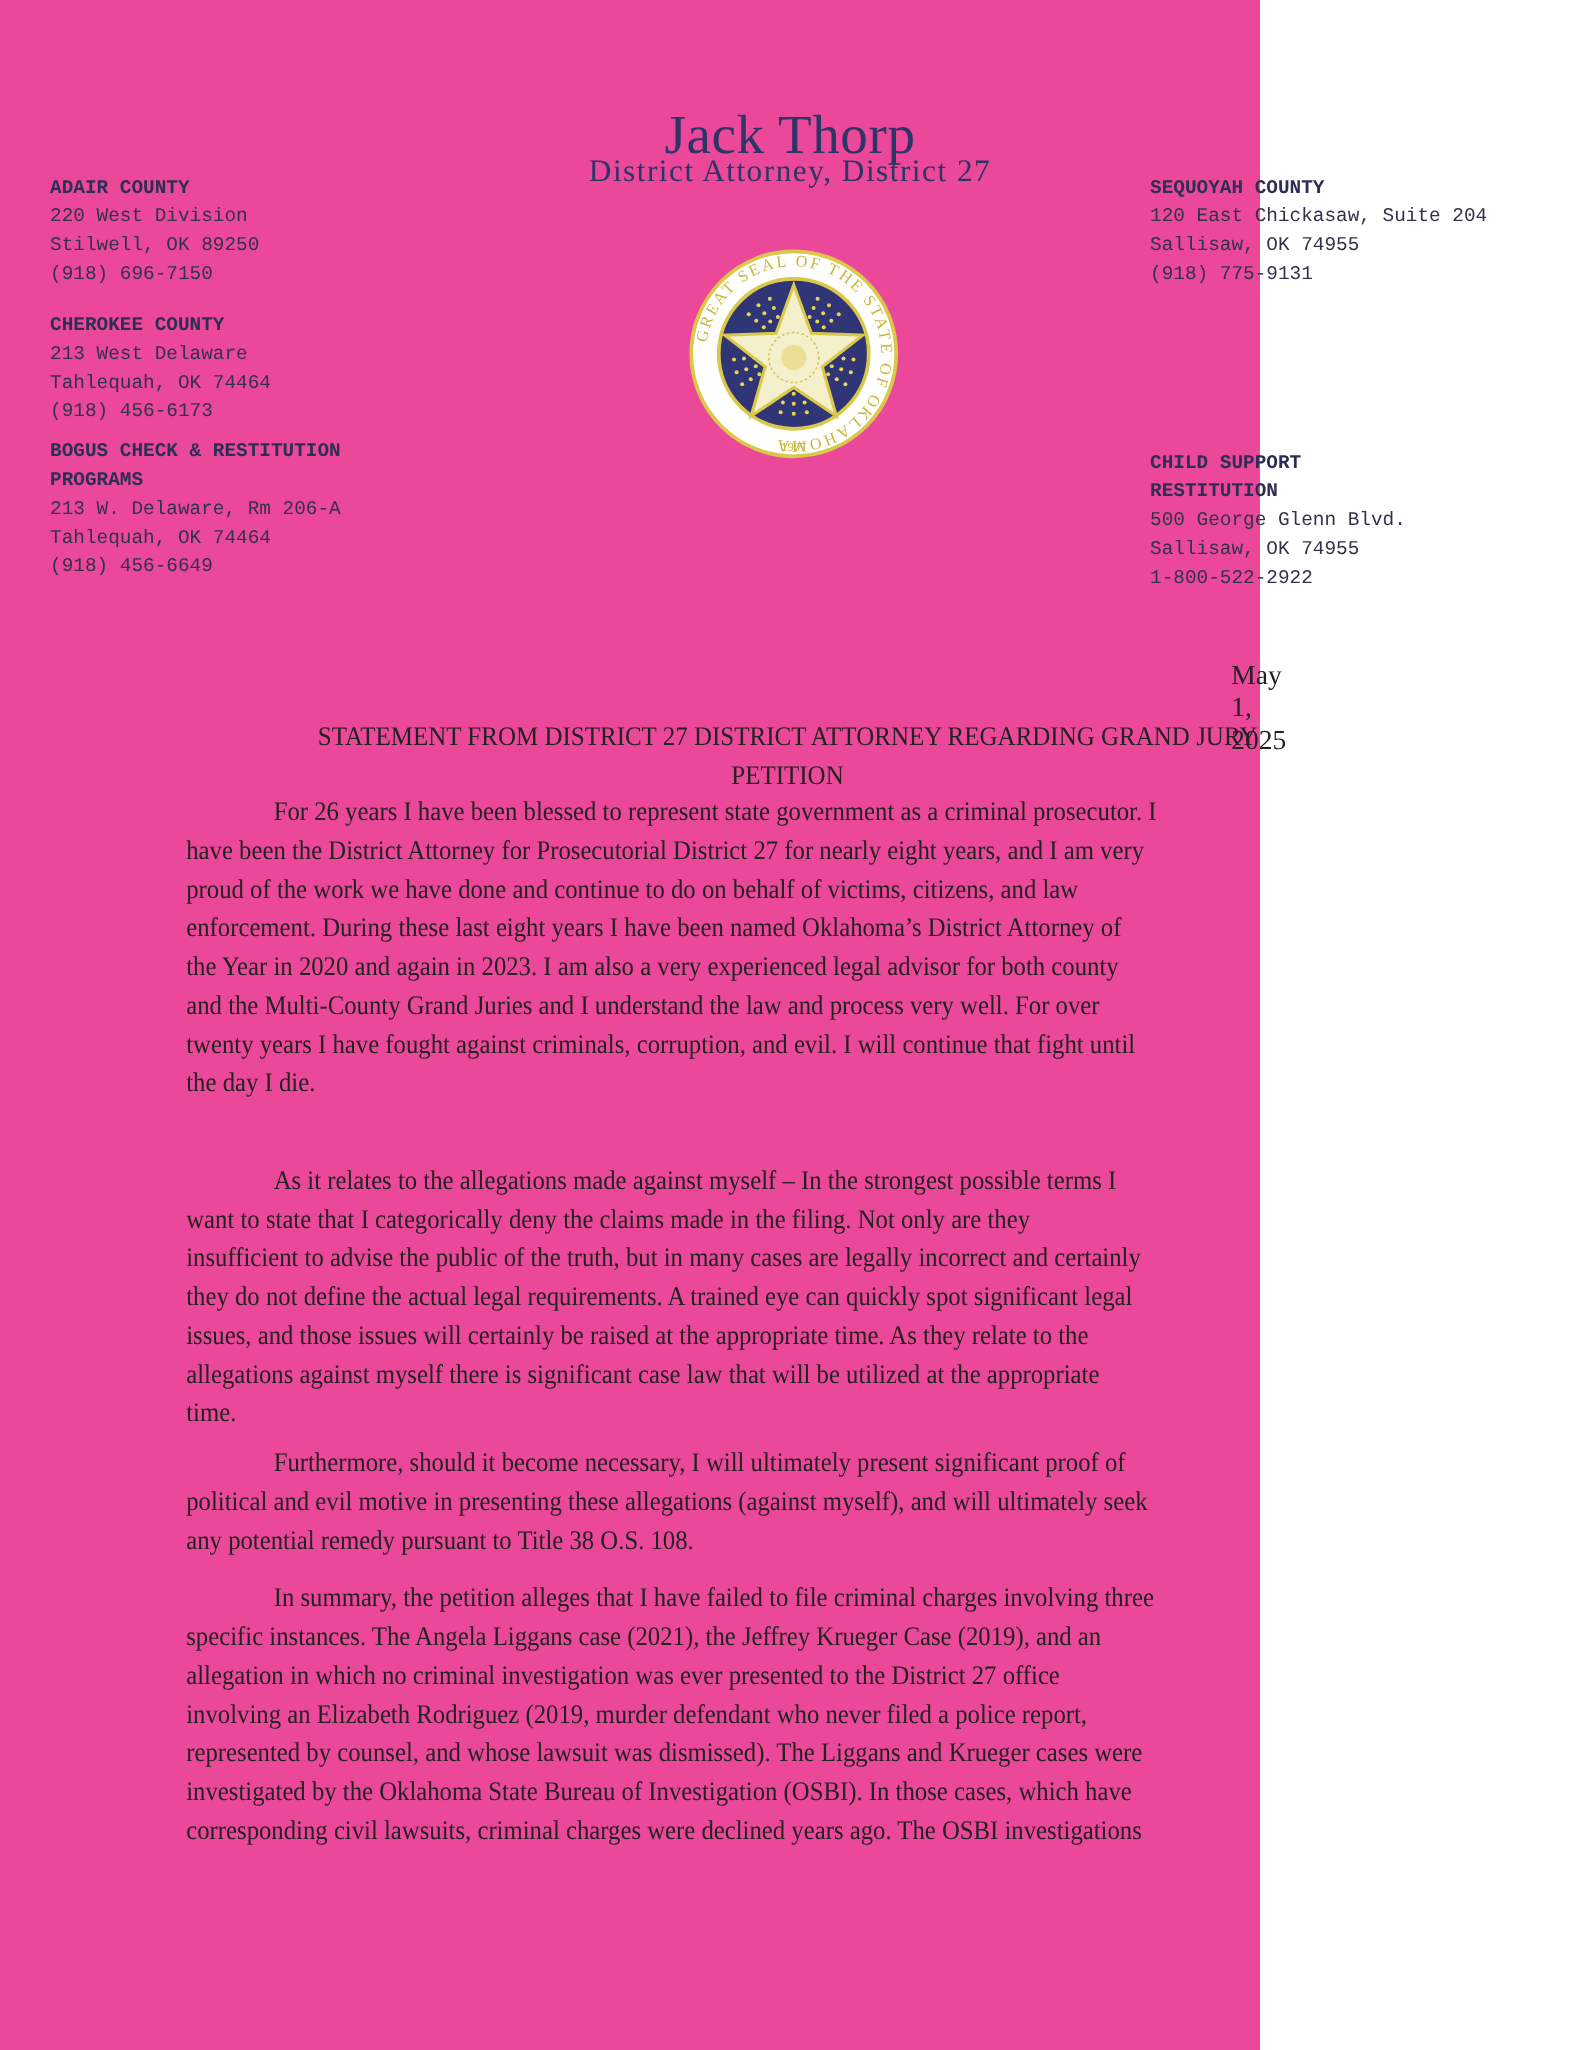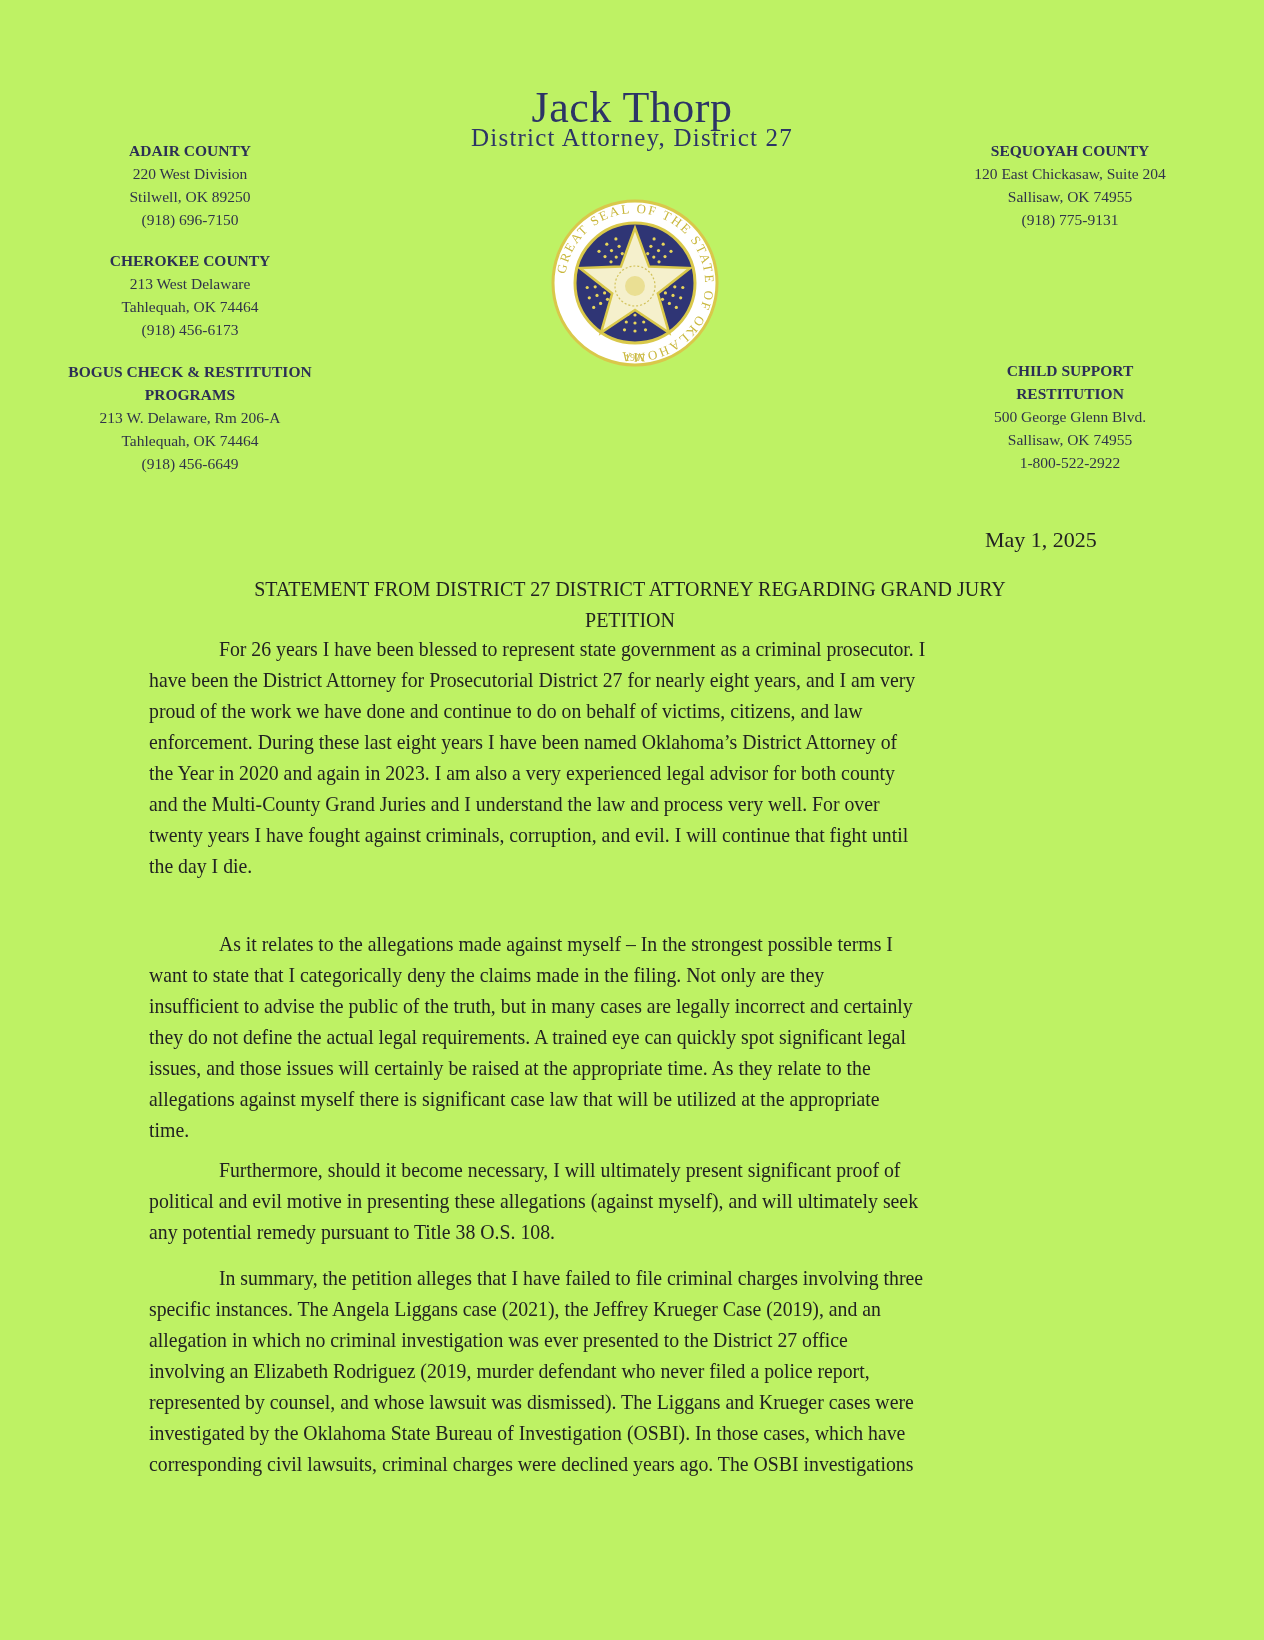--- a/index.html
+++ b/index.html
@@ -1,31 +1,31 @@
 <!DOCTYPE html>
 <html><head>
 <meta charset="utf-8">
 <style>
   html, body { margin: 0; padding: 0; background: #ffffff; }
   body { width: 1264px; height: 1640px; position: relative; overflow: hidden; }
-  .page { position: absolute; left: 0; top: 0; width: 1264px; height: 1640px; background: #bef264; }
+  .page { position: absolute; left: 0; top: 0; width: 1008px; height: 1640px; background: #ec4899; }
 
   .lh-name {
     position: absolute; left: 0; width: 1264px; top: 82px; text-align: center;
     font-family: "Liberation Serif", serif; font-size: 44px; color: #2d3466; letter-spacing: 0.5px;
   }
   .lh-title {
     position: absolute; left: 0; width: 1264px; top: 124px; text-align: center;
     font-family: "Liberation Serif", serif; font-size: 25px; color: #2d3466; letter-spacing: 1.2px;
   }
   .seal { position: absolute; left: 550px; top: 198px; width: 170px; height: 170px; }
 
   .office {
-    position: absolute; text-align: center;
-    font-family: Liberation Serif, serif; font-size: 15.5px; line-height: 23px; color: #30334a;
+    position: absolute; 
+    font-family: Liberation Mono, monospace; font-size: 15.5px; line-height: 23px; color: #30334a;
   }
   .office .head { font-weight: bold; color: #2c2f55; }
   .office.left { left: 40px; width: 300px; }
   .office.right { left: 920px; width: 300px; }
 
   .date {
     position: absolute; left: 985px; top: 527px;
     font-family: "Liberation Serif", serif; font-size: 22px; color: #222;
   }
   .heading {
@@ -115,21 +115,21 @@
     <div>220 West Division</div>
     <div>Stilwell, OK  89250</div>
     <div>(918) 696-7150</div>
   </div>
   <div class="office left" style="top:249px;">
     <div class="head">CHEROKEE COUNTY</div>
     <div>213 West Delaware</div>
     <div>Tahlequah, OK  74464</div>
     <div>(918) 456-6173</div>
   </div>
-  <div class="office left" style="top:360px;">
+  <div class="office left" style="top:350px;">
     <div class="head">BOGUS CHECK &amp; RESTITUTION</div>
     <div class="head">PROGRAMS</div>
     <div>213 W. Delaware, Rm 206-A</div>
     <div>Tahlequah, OK  74464</div>
     <div>(918) 456-6649</div>
   </div>
 
   <div class="office right" style="top:139px;">
     <div class="head">SEQUOYAH COUNTY</div>
     <div>120 East Chickasaw, Suite 204</div>

